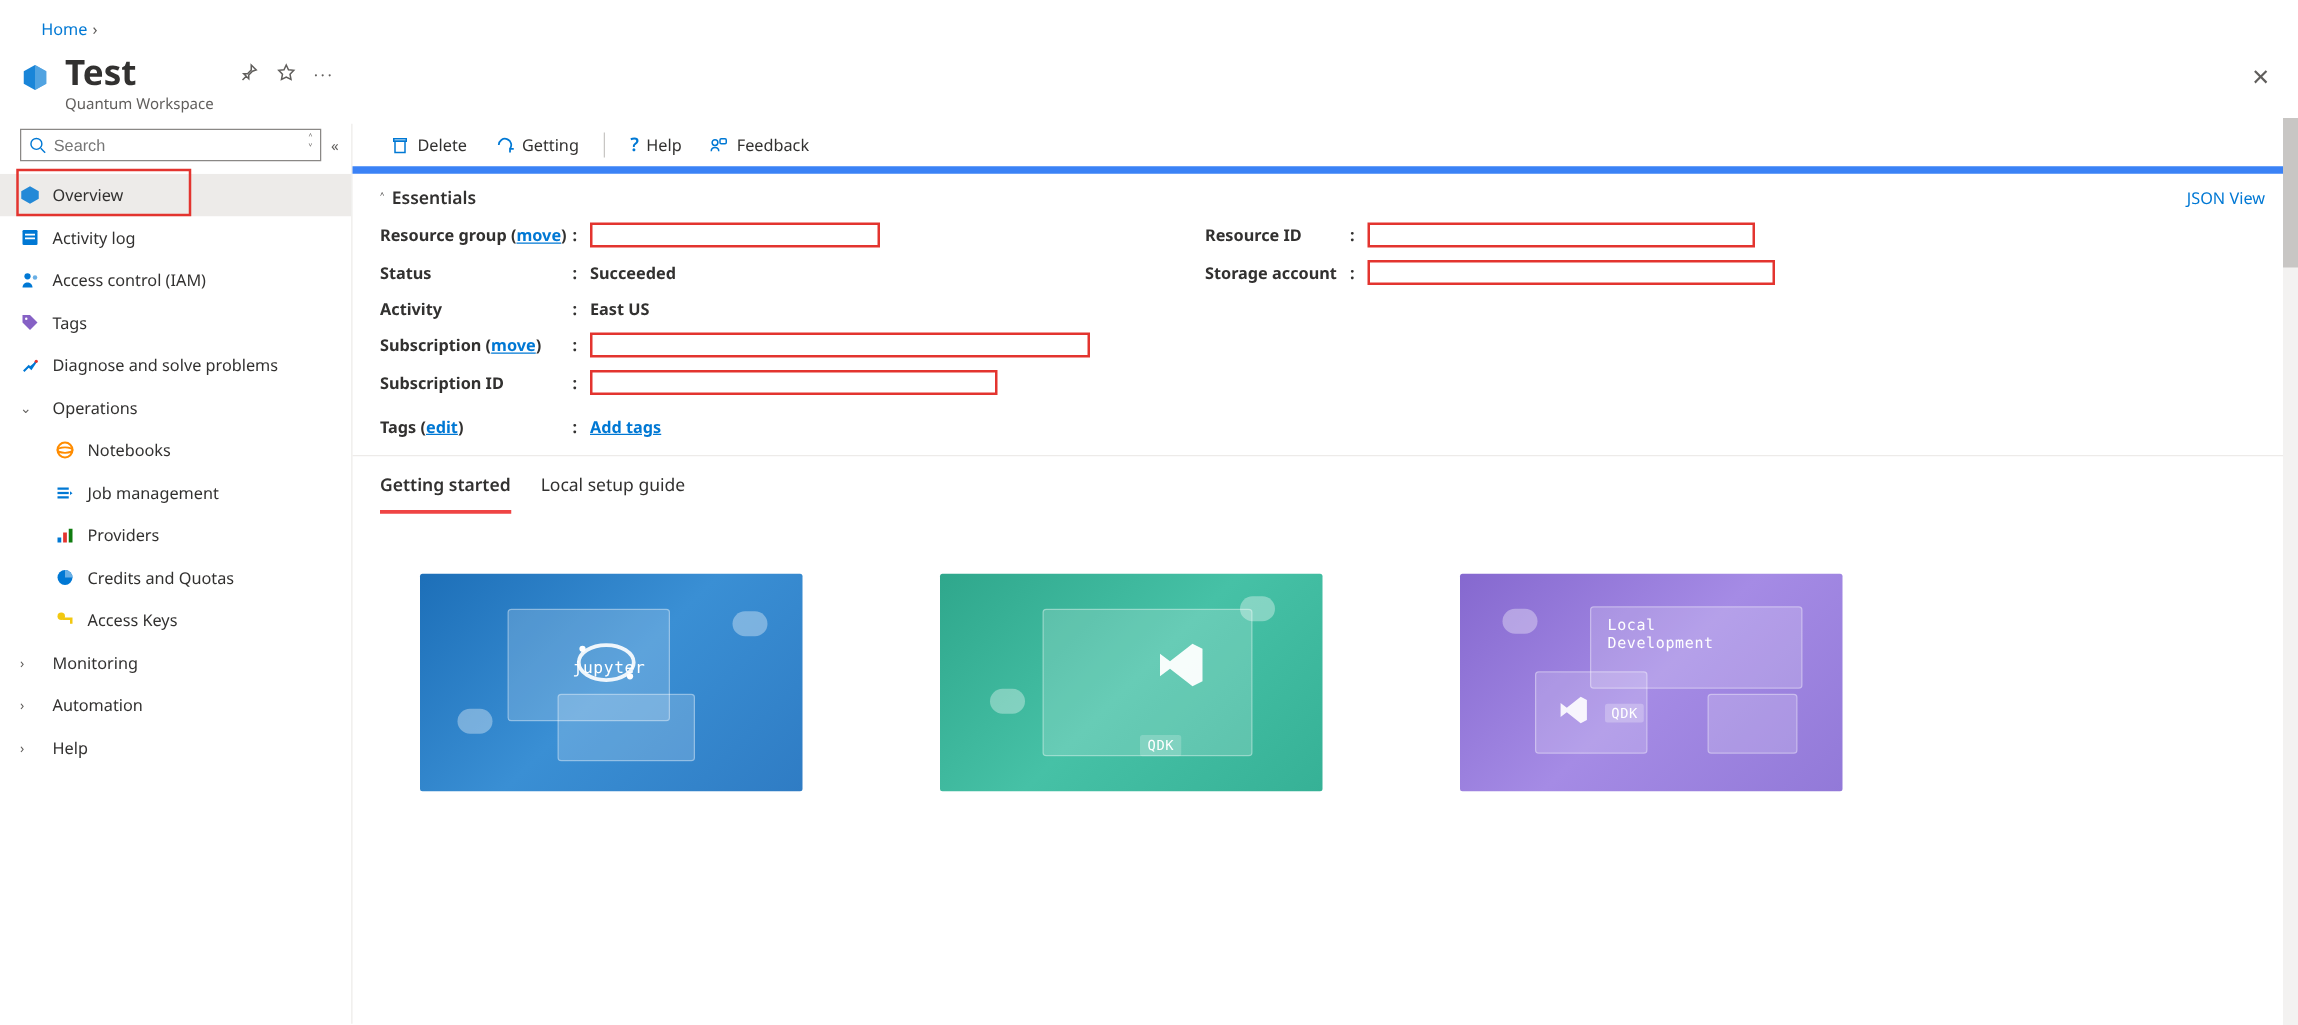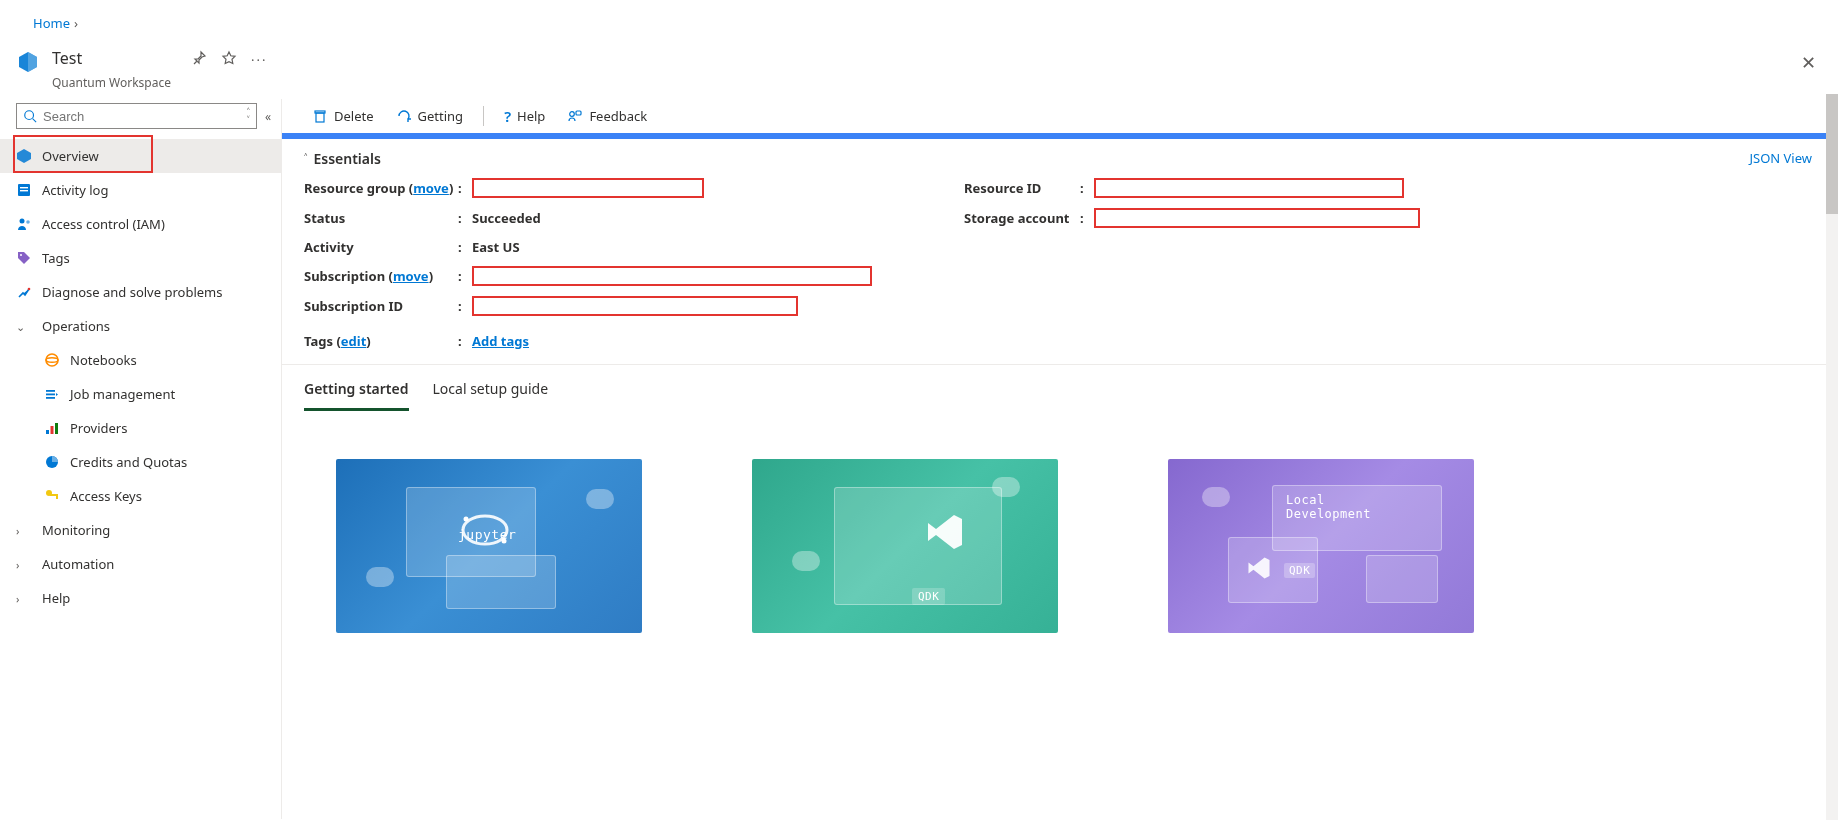--- a/index.html
+++ b/index.html
@@ -32,21 +32,21 @@
     display: flex;
     align-items: flex-start;
     gap: 12px;
   }
   .header-icon {
     width: 24px;
     height: 24px;
     margin-top: 6px;
     color: #0078d4;
   }
-  .header-title { font-size: 16px; font-weight: 400; line-height: 28px; }
+  .header-title { font-size: 28px; font-weight: 700; line-height: 28px; }
   .header-sub { font-size: 12px; color: #605e5c; margin-top: 2px; }
   .header-actions { display: flex; gap: 14px; align-items: center; margin-top: 6px; margin-left: 8px; color: #605e5c; }
   .header-actions .icon-btn { cursor: pointer; }
   .close-x {
     margin-left: auto;
     margin-top: 6px;
     margin-right: 6px;
     font-size: 18px;
     color: #605e5c;
     cursor: pointer;
@@ -206,21 +206,21 @@
     padding: 14px 22px 0 22px;
   }
   .tab {
     padding-bottom: 10px;
     cursor: pointer;
     color: #323130;
     font-size: 14px;
   }
   .tab.active {
     font-weight: 600;
-    border-bottom: 3px solid #14532d;
+    border-bottom: 3px solid #ef4444;
   }
 
   
   .cards {
     display: flex;
     gap: 110px;
     padding: 48px 54px;
   }
   .card {
     width: 306px;

